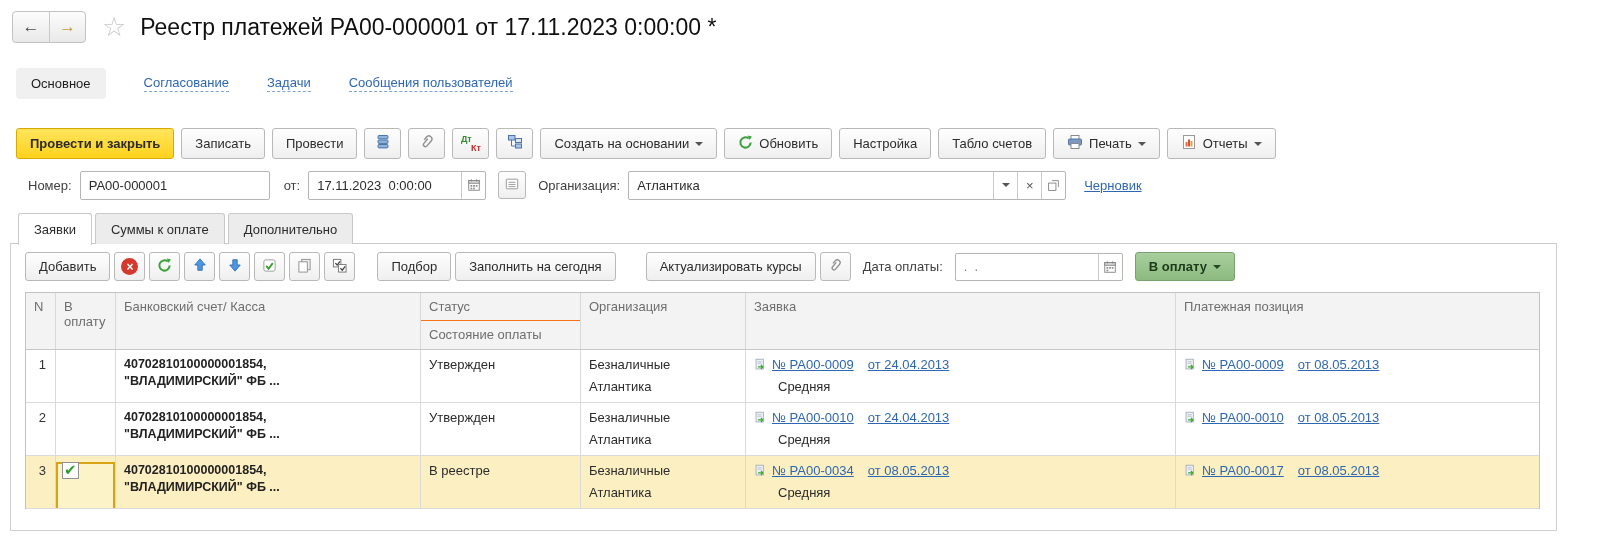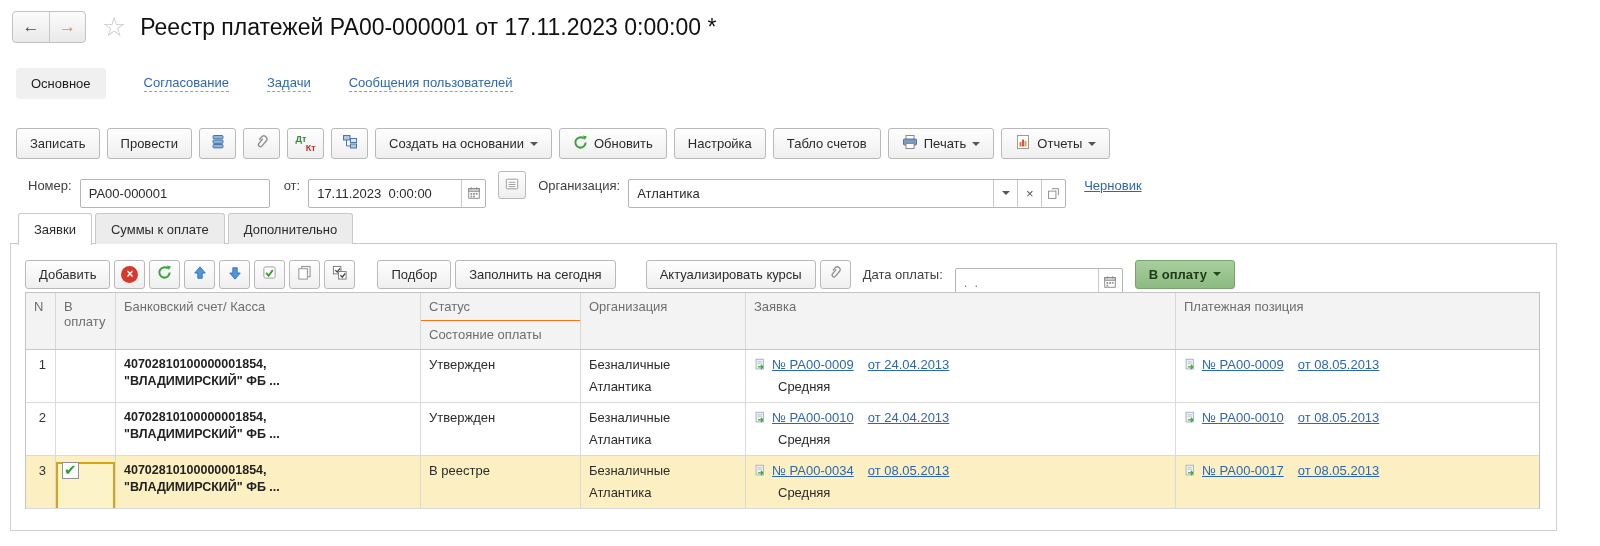--- a/index.html
+++ b/index.html
@@ -32,21 +32,21 @@
   .btn.ic { width:37px; padding:0; }
   .btn.green { background:linear-gradient(#a8cf9d,#8cba80); border-color:#78a36d; color:#1d3a1a; font-weight:700; }
   .caret { width:0; height:0; border-left:4px solid transparent; border-right:4px solid transparent; border-top:4px solid #555; display:inline-block; }
   .btn.green .caret { border-top-color:#24481f; }
   .dtkt { display:inline-block; width:20px; height:20px; position:relative; font-size:9px; font-weight:700; line-height:1; }
   .dtkt .dt { position:absolute; left:0; top:1px; color:#2e8b2e; }
   .dtkt .kt { position:absolute; right:0; bottom:1px; color:#c03030; }
   
   .fieldsrow { position:absolute; left:16px; top:170px; height:30px; display:flex; align-items:center; }
   .flabel { color:#3f3f3f; margin-right:8px;margin-left:12px; }
-  .input { display:flex; align-items:center; height:29px; border:1px solid #b5b5b5; border-radius:2px; background:#fff; padding:0 8px;margin-top:16px; }
+  .input { display:flex; align-items:center; height:29px; border:1px solid #b5b5b5; border-radius:2px; background:#fff; padding:0 8px; }
   .input .val { flex:1; white-space:pre; }
   .seg { width:24px; height:100%; display:flex; align-items:center; justify-content:center; border-left:1px solid #c9c9c9; cursor:pointer; color:#555; }
   .pre { white-space:pre; }
   .lnk { color:#2e67b1; text-decoration:underline; cursor:pointer; }
   
   .subtabs { position:absolute; left:18px; top:213px; display:flex; z-index:3; }
   .ptab { height:31px; display:flex; align-items:center; padding:0 15px; background:#ececec;
           border:1px solid #c9c9c9; border-bottom:none; border-radius:3px 3px 0 0; margin-right:3px; cursor:pointer; }
   .ptab.active { background:#fff; height:32px; }
   .content-frame { position:absolute; left:10px; top:243px; width:1547px; height:288px;
@@ -104,20 +104,21 @@
   </div>
 
   <div class="navtabs">
     <div class="navtab-active">Основное</div>
     <span class="navlink">Согласование</span>
     <span class="navlink">Задачи</span>
     <span class="navlink">Сообщения пользователей</span>
   </div>
 
   <div class="cmdbar">
+    <button class="btn primary">Провести и закрыть</button>
     <button class="btn">Записать</button>
     <button class="btn">Провести</button>
     <button class="btn ic">
       <span><svg width="16" height="16" viewBox="0 0 16 16">
             <g fill="#8fb4dc" stroke="#4a76a8">
               <rect x="3" y="1.5" width="10" height="3.4" rx="1"></rect>
               <rect x="3" y="6" width="10" height="3.4" rx="1"></rect>
               <rect x="3" y="10.5" width="10" height="3.4" rx="1"></rect>
             </g>
           </svg></span>

